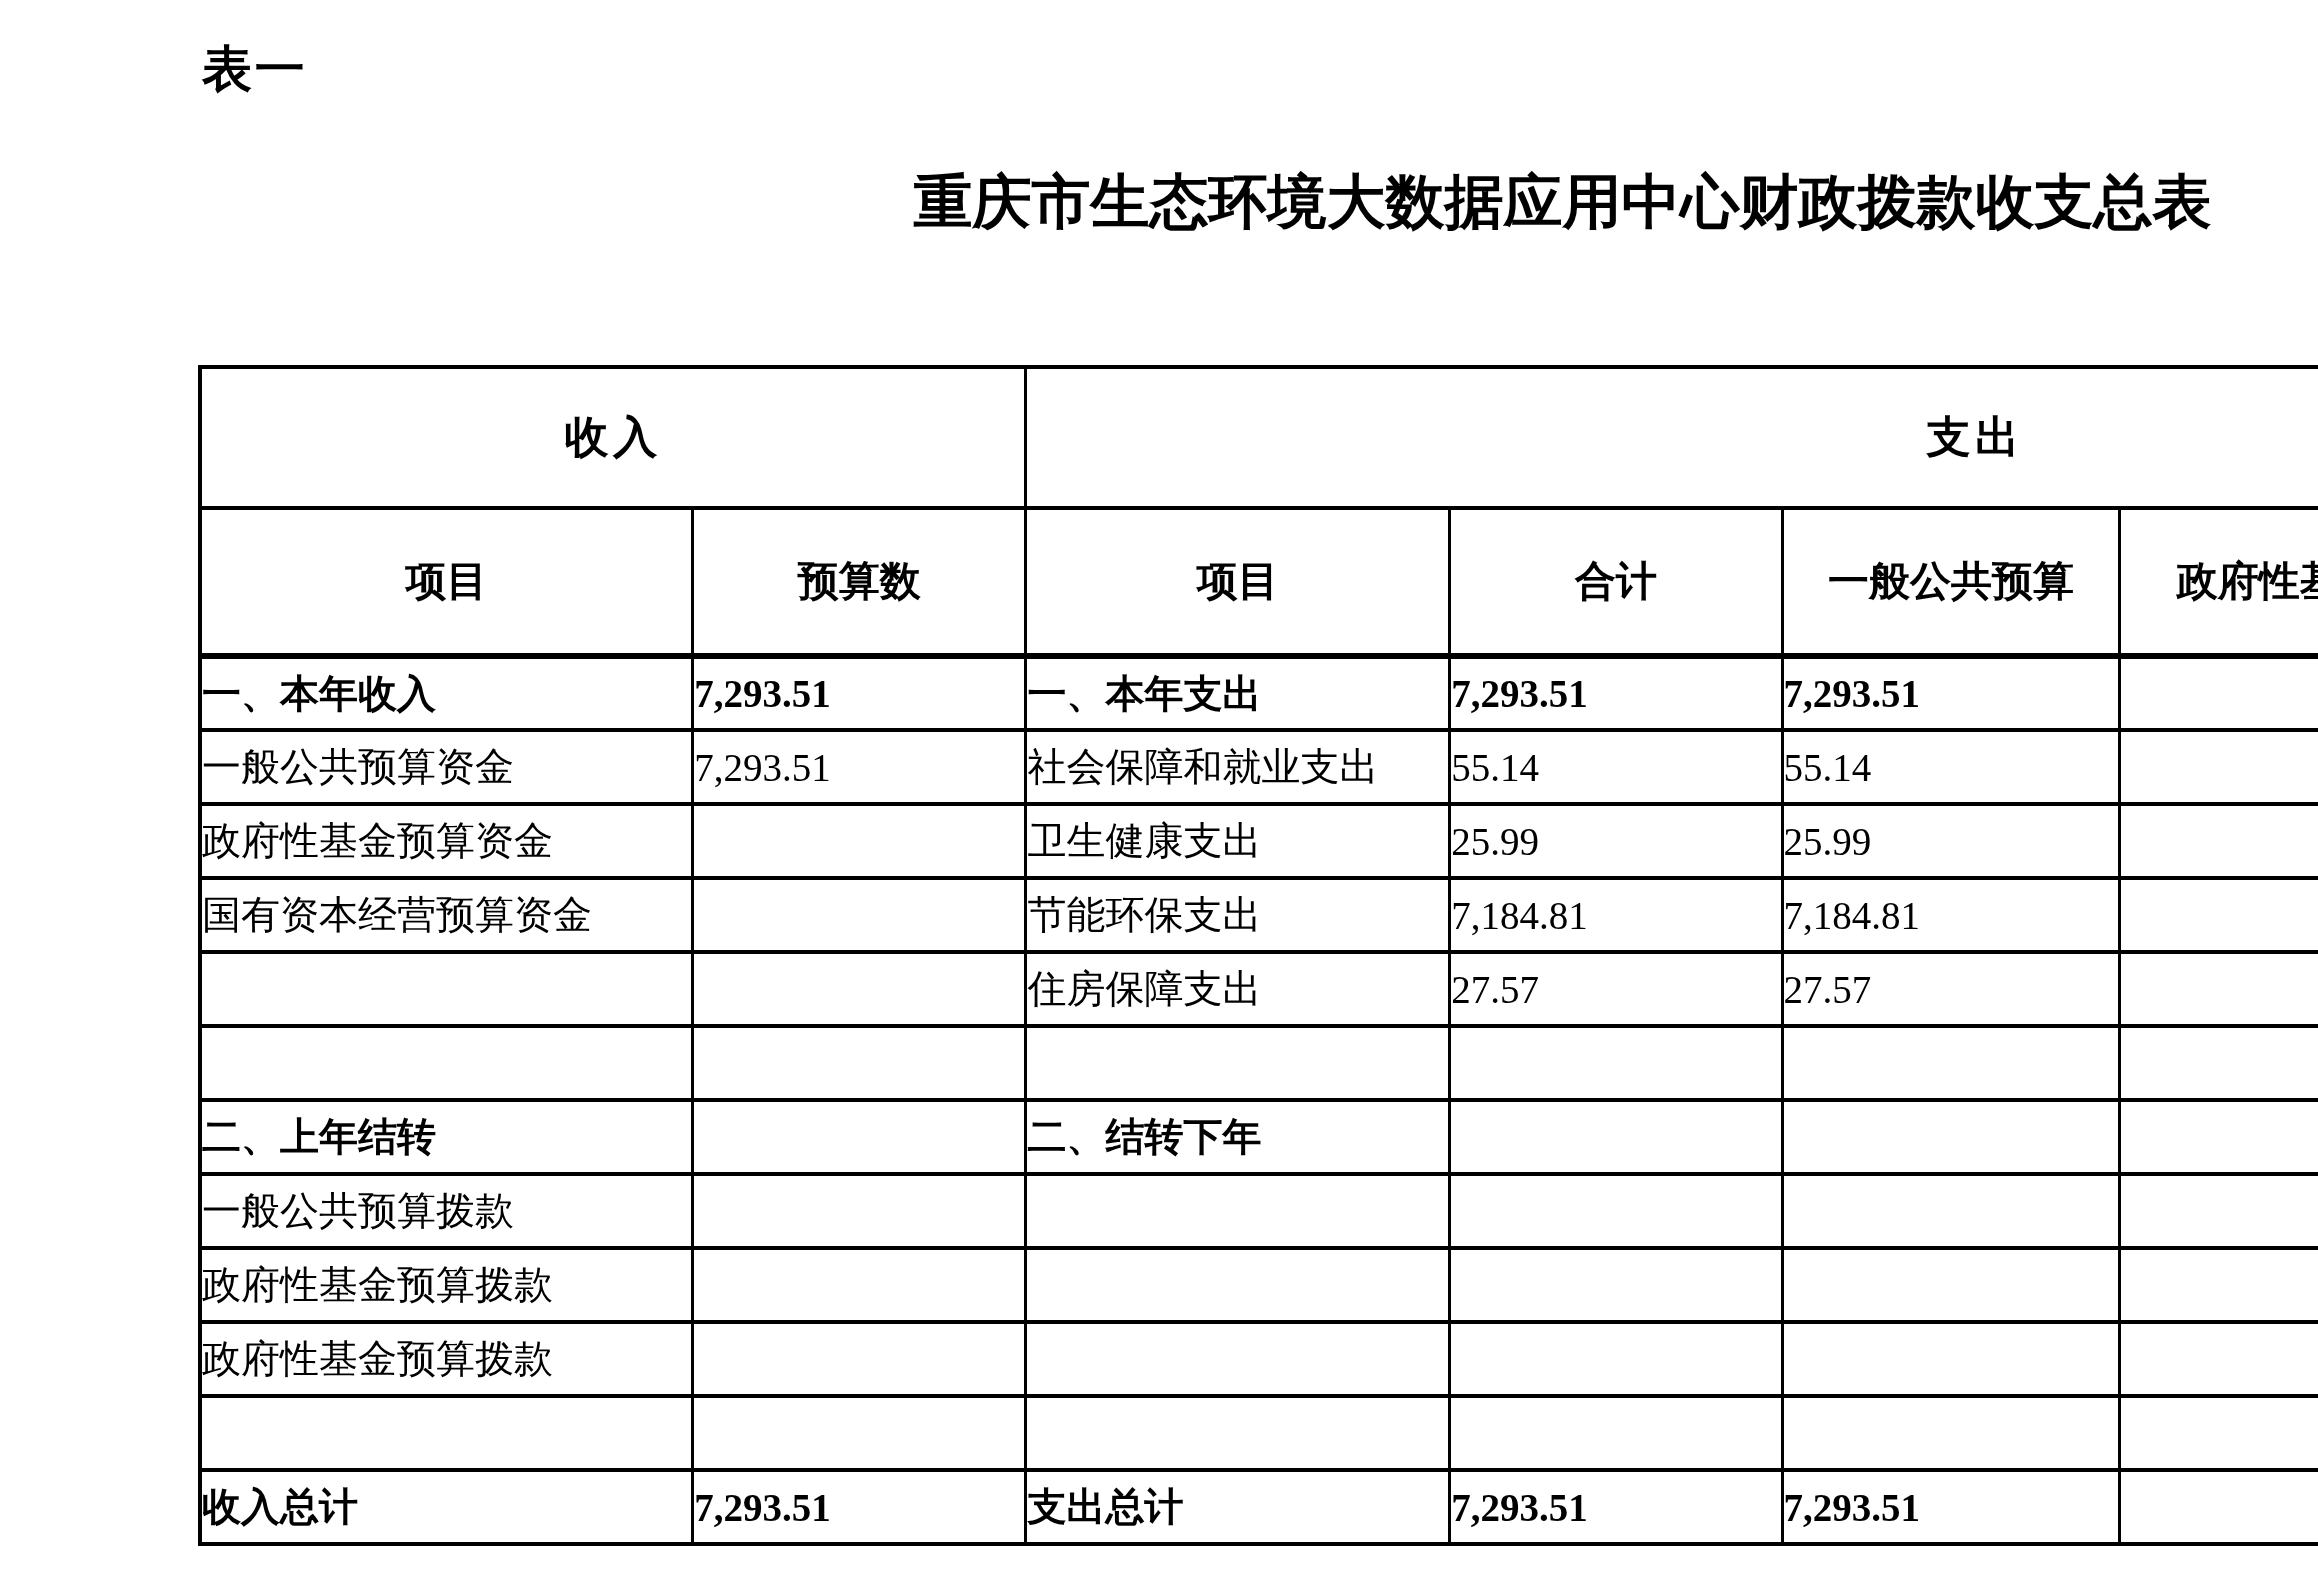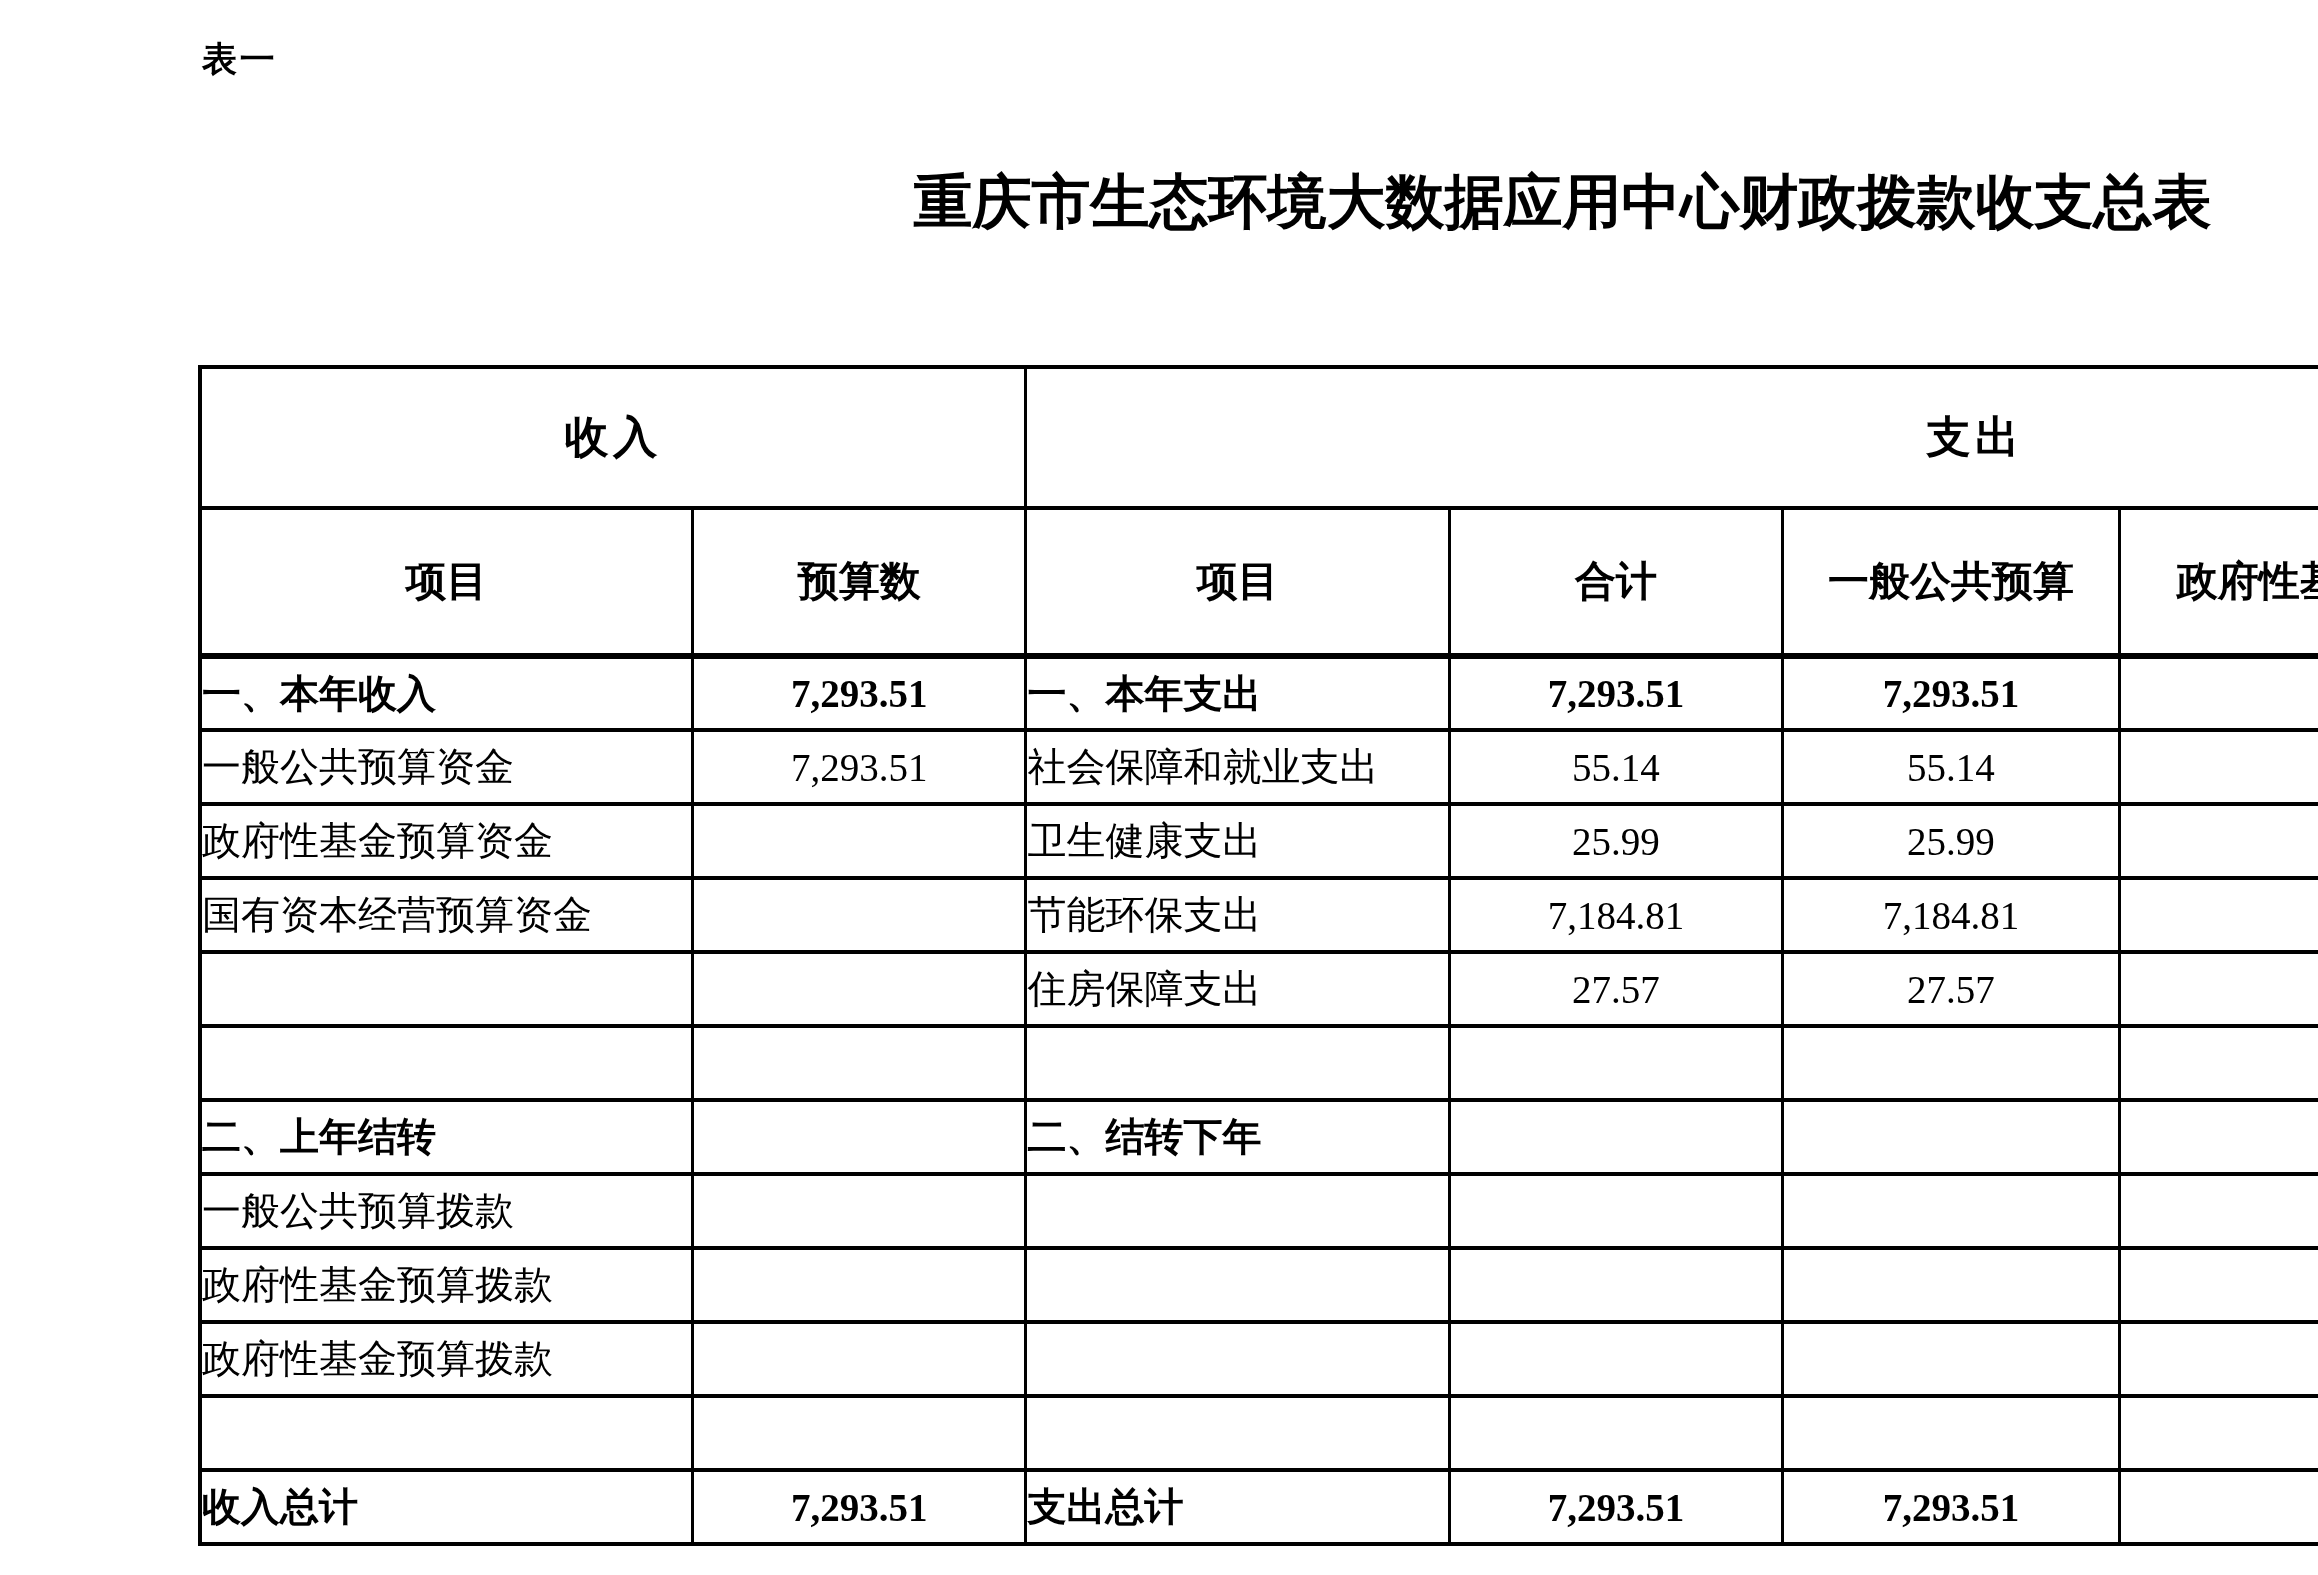--- a/index.html
+++ b/index.html
@@ -13,21 +13,21 @@
     height: 1576px;
     background: #ffffff;
     font-family: "Liberation Serif", "DejaVu Serif", serif;
     color: #000000;
     overflow: hidden;
   }
   .corner-label {
     position: absolute;
     left: 202px;
     top: 36px;
-    font-size: 35px;
+    font-size: 50px;
     font-weight: bold;
     letter-spacing: 2.8px;
     white-space: nowrap;
   }
   .doc-title {
     position: absolute;
     left: 198px;
     width: 2729px;
     top: 163px;
     text-align: center;
@@ -86,21 +86,21 @@
     height: 74px;
   }
   tbody td {
     font-size: 39px;
   }
   td.item {
     text-align: left;
     padding-left: 12px;
   }
   td.num {
-    text-align: center;
+    text-align: left;
     padding-right: 12px;
   }
   tr.section-row td.item {
     text-align: left;
     padding-left: 0;
     font-weight: bold;
   }
   tr.section-row td.num {
     font-weight: bold;
   }

